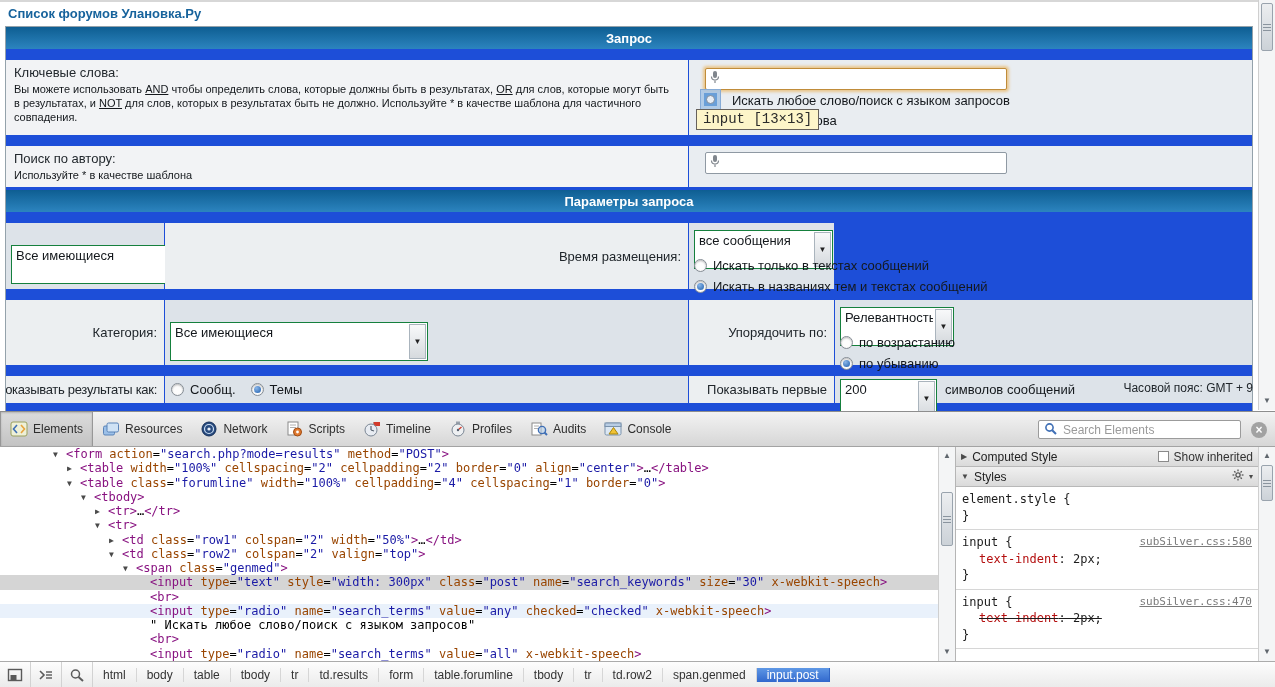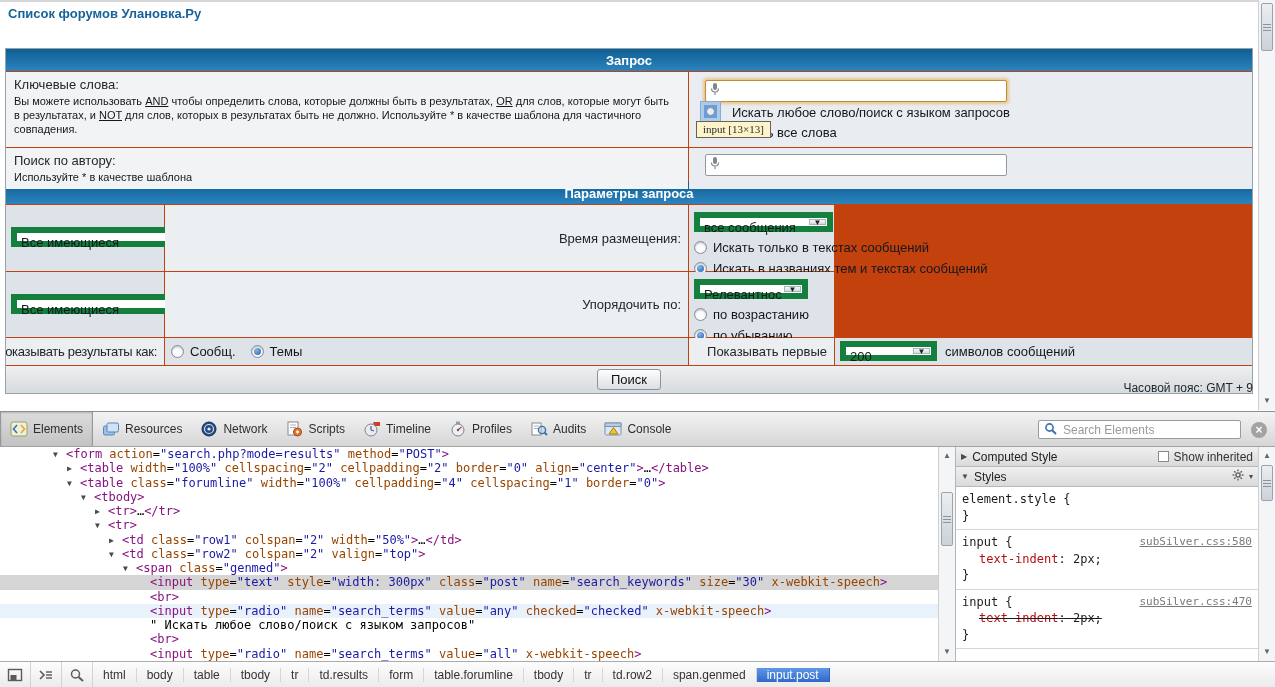--- a/index.html
+++ b/index.html
@@ -3,21 +3,21 @@
 <meta charset="utf-8">
 <style>
   html,body{margin:0;padding:0;background:#fff;}
   #screen{position:relative;width:1275px;height:687px;background:#fff;overflow:hidden;
           font-family:"Liberation Sans",sans-serif;color:#1c1c1c;}
   
   .top-hairline{position:absolute;left:0;top:0;width:1275px;height:2px;background:#d7d7d7;}
   .top-link{position:absolute;left:8px;top:6px;font-size:13px;font-weight:bold;
             color:var(--link,#17639c);text-decoration:none;cursor:pointer;}
   .ftable{position:absolute;left:5px;top:26px;width:1246px;border:1px solid #94a2ab;
-          background:#c2410c;display:grid;grid-template-rows:22px 75px 33px 22px 66px 65px 27px 27px;row-gap:1px;margin-top:22px;}
+          background:#1d4ed8;display:grid;grid-template-rows:22px 75px 33px 22px 66px 65px 27px 27px;row-gap:11px;}
   .thead{background:linear-gradient(to bottom,var(--hdr1,#0e5e92),var(--hdr2,#2c84bf));
          color:#fff;font-weight:bold;font-size:13px;display:flex;align-items:center;justify-content:center;}
   .cols2{display:grid;grid-template-columns:682px 1fr;column-gap:1px;}
   .cols4{display:grid;grid-template-columns:158px 523px 145px 1fr;column-gap:1px;}
   .kcell-l{background:#f2f3f5;padding:5px 8px;position:relative;}
   .kcell-r{background:#e9edf1;position:relative;}
   .lcell{background:#eceff1;display:flex;align-items:center;justify-content:flex-end;
          padding-right:7px;font-size:13px;color:#20262b;white-space:nowrap;overflow:hidden;position:relative;}
   .ccell{background:#dde3e9;position:relative;}
   .tfoot{background:linear-gradient(#eef0f1,#d7dbde);display:flex;align-items:center;justify-content:center;}
@@ -31,31 +31,31 @@
          border:1px solid #848c94;box-shadow:inset 0 1px 2px rgba(0,0,0,.28);box-sizing:border-box;}
   .radio-label{position:absolute;font-size:13px;color:#14181c;white-space:nowrap;}
   .rgroup{position:absolute;}
   .rg-item{position:relative;height:21px;display:flex;align-items:center;}
   .rg-item .r{width:13px;height:13px;border-radius:50%;background:#fdfdfd;border:1px solid #848c94;
               box-shadow:inset 0 1px 2px rgba(0,0,0,.28);box-sizing:border-box;position:relative;flex:none;}
   .rg-item .r.checked::after{content:"";position:absolute;left:2px;top:2px;right:2px;bottom:2px;
               border-radius:50%;background:radial-gradient(circle at 35% 30%,#8ab6e8,#1f5fae);}
   .rg-item .t{font-size:13px;margin-left:6px;white-space:nowrap;color:#14181c;}
   .rg-h{display:flex;gap:15px;}
-  .sel{position:absolute;height:20px;background:#fff;border:6px solid #15803d;box-sizing:border-box;font-size:13px;padding-left:46px;}
+  .sel{position:absolute;height:39px;background:#fff;border:1px solid #15803d;box-sizing:border-box;font-size:13px;padding-left:46px;}
   .sel-text{position:absolute;left:4px;top:2px;right:20px;white-space:nowrap;overflow:hidden;color:#14181c;}
   .sel-btn{position:absolute;right:1px;top:1px;bottom:1px;width:17px;
            background:linear-gradient(#f8f9fa,#d6dade);border:1px solid #aab4bd;box-sizing:border-box;
            display:flex;align-items:center;justify-content:center;font-size:8px;color:#222;}
   .hl-outer{position:absolute;width:21px;height:21px;background:rgba(166,196,229,.85);
             border:1px solid #86abd6;box-sizing:border-box;display:flex;align-items:center;justify-content:center;}
   .hl-inner{width:13px;height:13px;background:var(--hl,#699fd8);display:flex;align-items:center;justify-content:center;}
   .hl-radio{width:9px;height:9px;border-radius:50%;background:#e8eef5;border:1px solid #7a8a9c;box-sizing:border-box;}
   .tooltip{position:absolute;background:var(--tt,#fdf5c9);border:1px solid #66615b;padding:1px 6px 2px 6px;
-           font-family:Liberation Serif, serif;font-size:11px;color:#2b2b2b;white-space:nowrap;z-index:6;}
+           font-family:Liberation Mono, monospace;font-size:14px;color:#2b2b2b;white-space:nowrap;z-index:6;}
   .btn{font-family:"Liberation Sans",sans-serif;font-size:13px;color:#111;padding:2px 13px;
        border:1px solid #8b95a0;border-radius:3px;background:linear-gradient(#fefefe,#dcdfe2);cursor:pointer;}
   .timezone{position:absolute;right:22px;top:381px;font-size:12px;color:#20262b;}
   
   .sbv{position:absolute;background:#f4f5f6;border-left:1px solid #cfcfcf;box-sizing:border-box;}
   .sb-arrow{position:absolute;left:0;width:100%;text-align:center;font-size:8px;color:#5f666d;line-height:14px;}
   .sb-thumb{position:absolute;left:2px;right:2px;border:1px solid #99a3ad;border-radius:2px;
             background:linear-gradient(#eceef0,#ccd2d8);display:flex;align-items:center;justify-content:center;}
   .grip{width:8px;height:7px;background:repeating-linear-gradient(to bottom,#8a949e 0 1px,transparent 1px 3px);}
   
@@ -182,20 +182,21 @@
             </div>
             <div class="rg-item">
               <span class="r checked"></span>
               <span class="t">Искать в названиях тем и текстах сообщений</span>
             </div>
           </div>
       </div>
     </div>
 
     <div class="cols4">
+      <div class="lcell">Категория:</div>
       <div class="ccell">
         <div class="sel" style="left:5px;top:22px;width:258px;">
           <span class="sel-text">Все имеющиеся</span>
           <span class="sel-btn">▼</span>
         </div>
       </div>
       <div class="lcell">Упорядочить по:</div>
       <div class="ccell">
         <div class="sel" style="left:5px;top:7px;width:114px;">
           <span class="sel-text">Релевантность</span>

